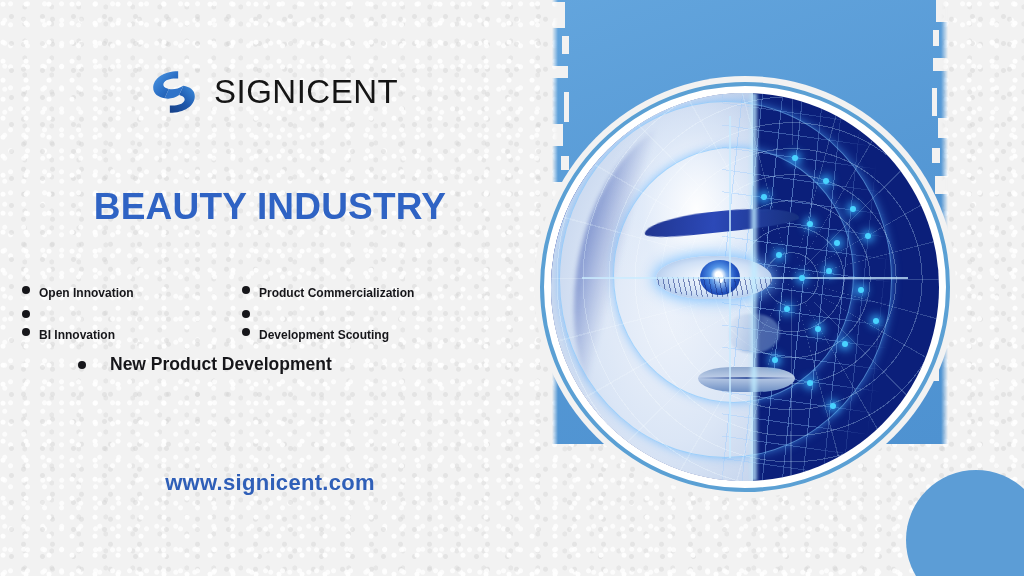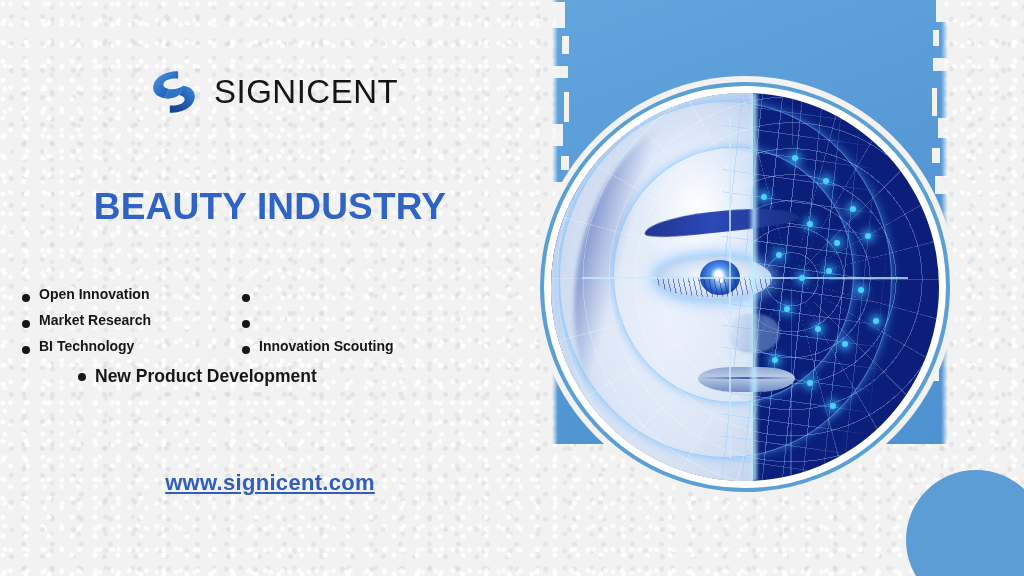--- a/index.html
+++ b/index.html
@@ -248,42 +248,41 @@
   .bullets {
     position:absolute; left:0; top:286px; width:540px;
   }
   .bullet-grid {
     display:grid;
     grid-template-columns:220px 300px;
     row-gap:10px;
     padding-left:22px;
   }
   .bullet {
-    display:flex; align-items:flex-end; gap:9px;
-    font-size:14px; font-weight:bold; color:#16161a;
+    display:flex; align-items:flex-start; gap:9px;
+    font-size:12px; font-weight:bold; color:#16161a;
     white-space:nowrap;
     font-family:"Liberation Sans", sans-serif;
   }
   .dot {
     width:8px; height:8px; border-radius:50%;
     background:#16161a; flex:0 0 8px;
   }
   .bullet-wide {
     margin-top:12px; padding-left:78px;
-    display:flex; align-items:center; gap:9px;
+    display:flex; align-items:center; gap:24px;
     font-size:17.5px; font-weight:bold; color:#16161a;
   }
 
   .website {
     position:absolute; left:0; top:470px; width:540px;
     text-align:center;
     color:#2f5fb8; font-size:22px; font-weight:bold;
     letter-spacing:.3px;
     font-family:"Liberation Sans", sans-serif;
-    text-decoration:underline;
   }
 </style>
 </head>
 <body>
 
 <div class="banner">
 
   <div class="paper-texture"></div>
 
   <div class="blue-panel"></div>
@@ -373,37 +372,37 @@
     </h1>
 
     <div class="bullets">
       <div class="bullet-grid">
         <div class="bullet">
           <span class="dot"></span>
           <span>Open Innovation</span>
         </div>
         <div class="bullet">
           <span class="dot"></span>
-        </div>
-
-        <div class="bullet">
-          <span class="dot"></span>
-          <span>Market Research</span>
-        </div>
-        <div class="bullet">
-          <span class="dot"></span>
-        </div>
-
-        <div class="bullet">
-          <span class="dot"></span>
-          <span>BI Technology</span>
-        </div>
-        <div class="bullet">
-          <span class="dot"></span>
-          <span>Innovation Scouting</span>
+          <span>Product Commercialization</span>
+        </div>
+
+        <div class="bullet">
+          <span class="dot"></span>
+        </div>
+        <div class="bullet">
+          <span class="dot"></span>
+        </div>
+
+        <div class="bullet">
+          <span class="dot"></span>
+          <span>BI Innovation</span>
+        </div>
+        <div class="bullet">
+          <span class="dot"></span>
+          <span>Development Scouting</span>
         </div>
       </div>
 
       <div class="bullet-wide">
         <span class="dot"></span>
         <span>New Product Development</span>
       </div>
     </div>
 
     <div class="website">www.signicent.com</div>

